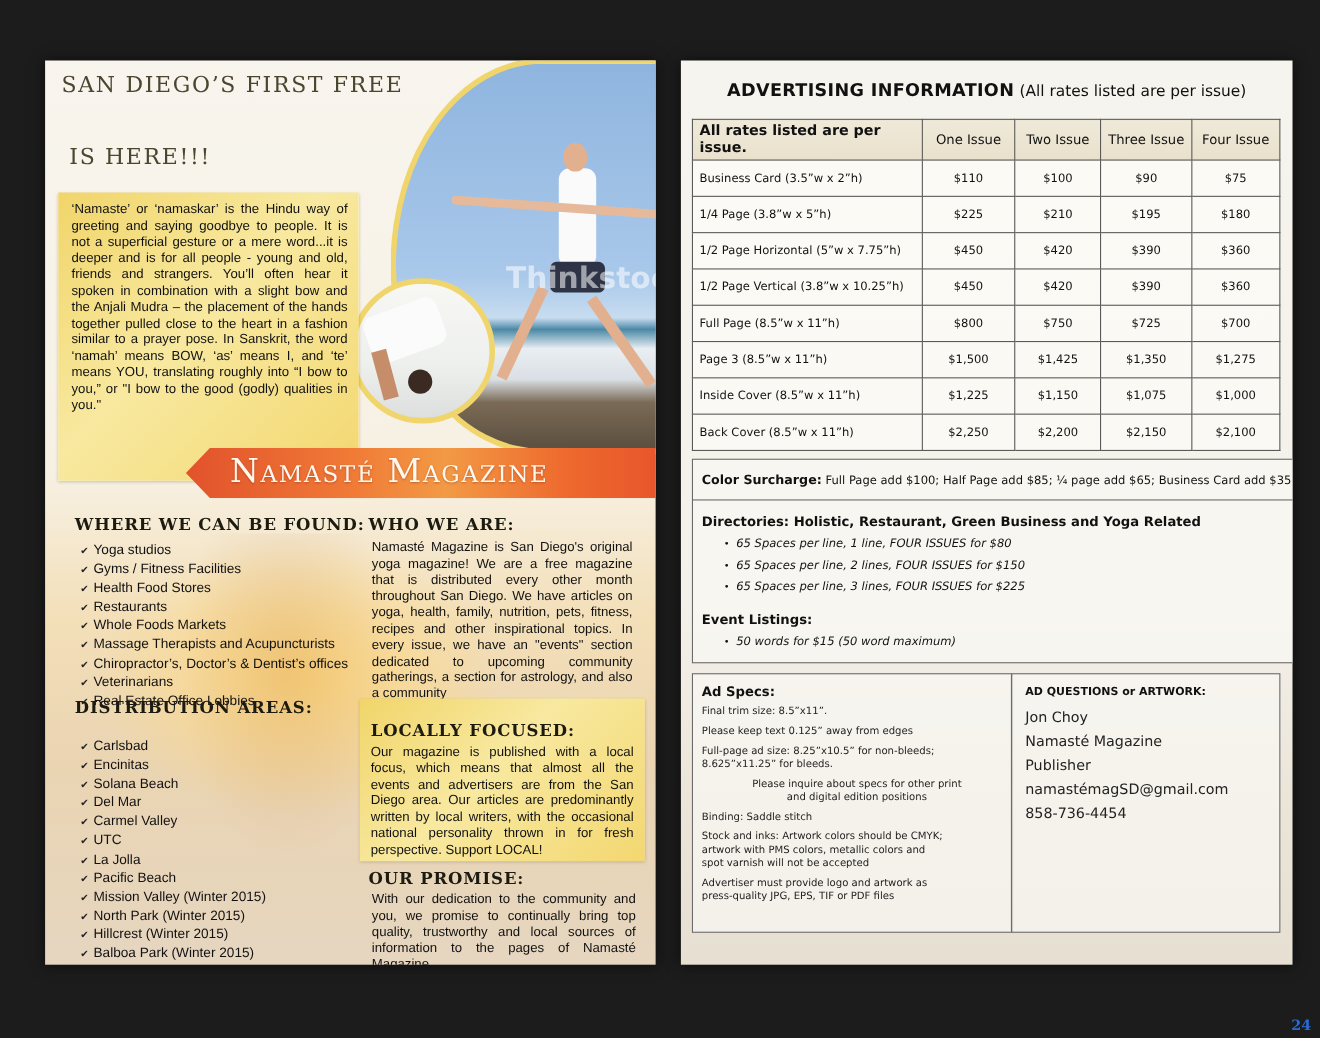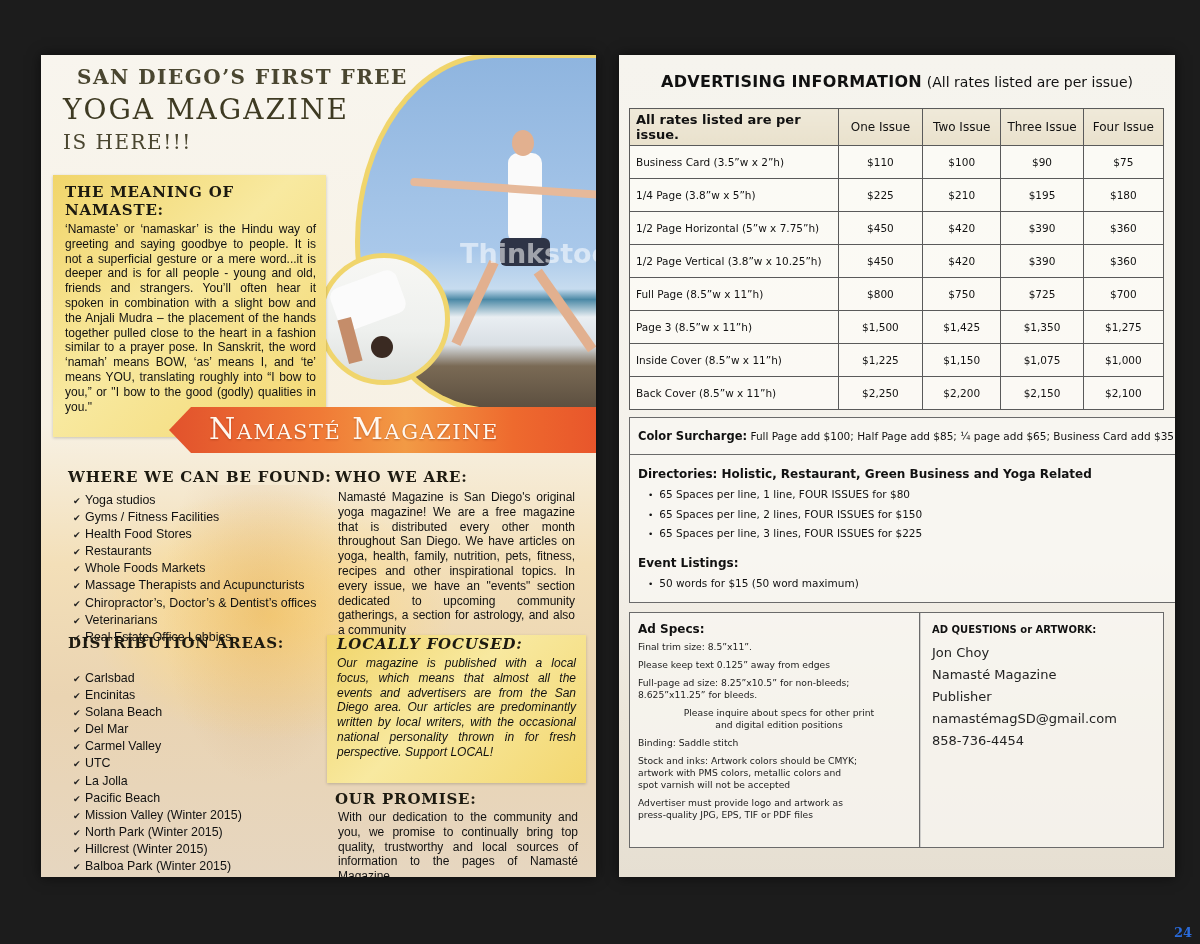--- a/index.html
+++ b/index.html
@@ -17,23 +17,23 @@
     box-shadow: 0 0 12px rgba(0,0,0,0.6);
   }
   
   #left-page {
     left: 41px; width: 555px;
     background:
       radial-gradient(ellipse 260px 180px at 230px 560px, rgba(255,215,120,0.9), rgba(255,230,170,0.0) 70%),
       linear-gradient(180deg, #f8f5ee 0%, #f7f1e4 45%, #f3dfb8 62%, #ead4b2 78%, #e6d6c0 100%);
   }
   .headline-1 {
-    position: absolute; left: 36px; top: 10px;
+    position: absolute; left: 15px; top: 10px;
     font-family: "DejaVu Serif", serif; font-size: 20px; letter-spacing: 1.5px;
-    color: #4a4630; font-weight: bold;
+    color: #4a4630; font-weight: normal;
   }
   .headline-2 {
     position: absolute; left: 22px; top: 38px;
     font-family: "DejaVu Serif", serif; font-size: 28px; letter-spacing: 2px;
     color: #3e3a22;
   }
   .headline-3 {
     position: absolute; left: 22px; top: 75px;
     font-family: "DejaVu Serif", serif; font-size: 20px; letter-spacing: 1.5px;
     color: #4a4630;
@@ -91,22 +91,21 @@
   ul.checks { list-style: none; position: absolute; }
   ul.checks li {
     font-size: 12.4px; line-height: 16.1px; color: #111; white-space: nowrap;
   }
   ul.checks li .chk { font-size: 9px; margin-right: 3px; color: #222; display: inline-block; width: 9px; }
   .who-text { position: absolute; left: 297px; top: 435px; width: 237px; }
   .local-box {
     position: absolute; left: 286px; top: 580px; width: 259px; height: 148px;
     background: linear-gradient(135deg, #f1d56a 0%, #f8e9a0 45%, #f3d770 100%);
     box-shadow: 0 1px 3px rgba(0,0,0,0.2);
-    padding: 0 10px 0 10px;
-    font-style: italic;
+    padding: 20px 10px 0 10px;
   }
   .promise-text { position: absolute; left: 297px; top: 755px; width: 240px; }
   .silhouette {
     position: absolute; left: 120px; top: 430px; width: 200px; height: 300px;
     background: radial-gradient(ellipse at 50% 40%, rgba(200,140,80,0.25), rgba(200,140,80,0) 70%);
     pointer-events: none;
   }
   
   #right-page {
     left: 619px; width: 556px;
@@ -136,59 +135,57 @@
   .box {
     position: absolute; border: 1.5px solid #6a6a6a;
     background: rgba(250,248,243,0.7);
   }
   .surcharge {
     font-size: 10.5px; color: #111; padding: 11px 8px; border-bottom: 1.5px solid #6a6a6a;
     white-space: nowrap;
   }
   .surcharge b { font-size: 11.5px; }
   .dir-title { font-size: 12px; font-weight: bold; color: #111; margin: 12px 0 4px 8px; }
-  ul.bullets { list-style: none; margin-left: 18px; }
+  ul.bullets { list-style: none; margin-left: 28px; font-style: italic; }
   ul.bullets li { font-size: 10.5px; line-height: 18.5px; color: #111; }
   ul.bullets li .dot { margin-right: 6px; font-size: 9px; }
   .specs-title { font-size: 12px; font-weight: bold; color: #111; margin: 9px 0 5px 8px; }
   .spec-line { font-size: 9.2px; color: #222; margin: 0 0 6px 8px; line-height: 12px; }
   .contact-title { font-size: 10px; font-weight: bold; color: #111; margin: 11px 0 10px 12px; }
   .contact-line { font-size: 13px; color: #222; margin: 0 0 6px 12px; line-height: 16px; }
   .page-number {
     position: absolute; right: 8px; bottom: 4px;
     font-family: "DejaVu Serif", serif; font-size: 13px; font-weight: bold; color: #2a6ad8;
   }
 </style>
 </head>
 <body>
 
 <div class="page" id="left-page">
   <div class="silhouette"></div>
 
   <div class="headline-1">SAN DIEGO’S FIRST FREE</div>
-  <div class="headline-2">YOGA MAGAZINE</div>
   <div class="headline-3">IS HERE!!!</div>
 
   <div class="photo-big">
     <div class="figure" style="left:148px;top:95px;width:34px;height:90px;border-radius:10px;background:#fafafa;"></div>
     <div class="figure" style="left:50px;top:128px;width:240px;height:8px;border-radius:4px;background:#e6b99a;transform:rotate(4deg);"></div>
     <div class="figure" style="left:152px;top:72px;width:22px;height:26px;border-radius:50%;background:#e2b08f;"></div>
     <div class="figure" style="left:140px;top:180px;width:50px;height:28px;border-radius:6px;background:#2e3446;"></div>
     <div class="figure" style="left:110px;top:200px;width:10px;height:90px;background:#e2b08f;transform:rotate(25deg);"></div>
     <div class="figure" style="left:200px;top:205px;width:10px;height:95px;background:#e2b08f;transform:rotate(-35deg);"></div>
     <div class="watermark" style="left:100px;top:180px;font-size:27px;">Thinkstock</div>
   </div>
   <div class="photo-small">
     <div class="figure" style="left:10px;top:20px;width:70px;height:45px;border-radius:10px;background:#fbfbfb;transform:rotate(-20deg);"></div>
     <div class="figure" style="left:48px;top:78px;width:22px;height:22px;border-radius:50%;background:#3a2a22;"></div>
     <div class="figure" style="left:20px;top:60px;width:14px;height:45px;background:#c58d6a;transform:rotate(-15deg);"></div>
   </div>
 
   <div class="namaste-box">
-    <div class="box-title">THE MEANING OF NAMASTE:</div>
     <div class="body-text">‘Namaste’ or ‘namaskar’ is the Hindu way of greeting and saying goodbye to people.  It is not a superficial gesture or a mere word...it is deeper and is for all people - young and old, friends and strangers.  You’ll often hear it spoken in combination with a slight bow and the Anjali Mudra – the placement of the hands together pulled close to the heart in a fashion similar to a prayer pose.  In Sanskrit, the word ‘namah’ means BOW, ‘as’ means I, and ‘te’ means YOU, translating roughly into “I bow to you,” or "I bow to the good (godly) qualities in you."</div>
   </div>
 
   <div class="banner">
     <div class="banner-text">Namasté Magazine</div>
   </div>
 
   <div class="sec-title" style="left:27px;top:413px;">WHERE WE CAN BE FOUND:</div>
   <ul class="checks" style="left:32px;top:437px;" id="where-list">
       <li><span class="chk">✔</span><span>Yoga studios</span></li>

